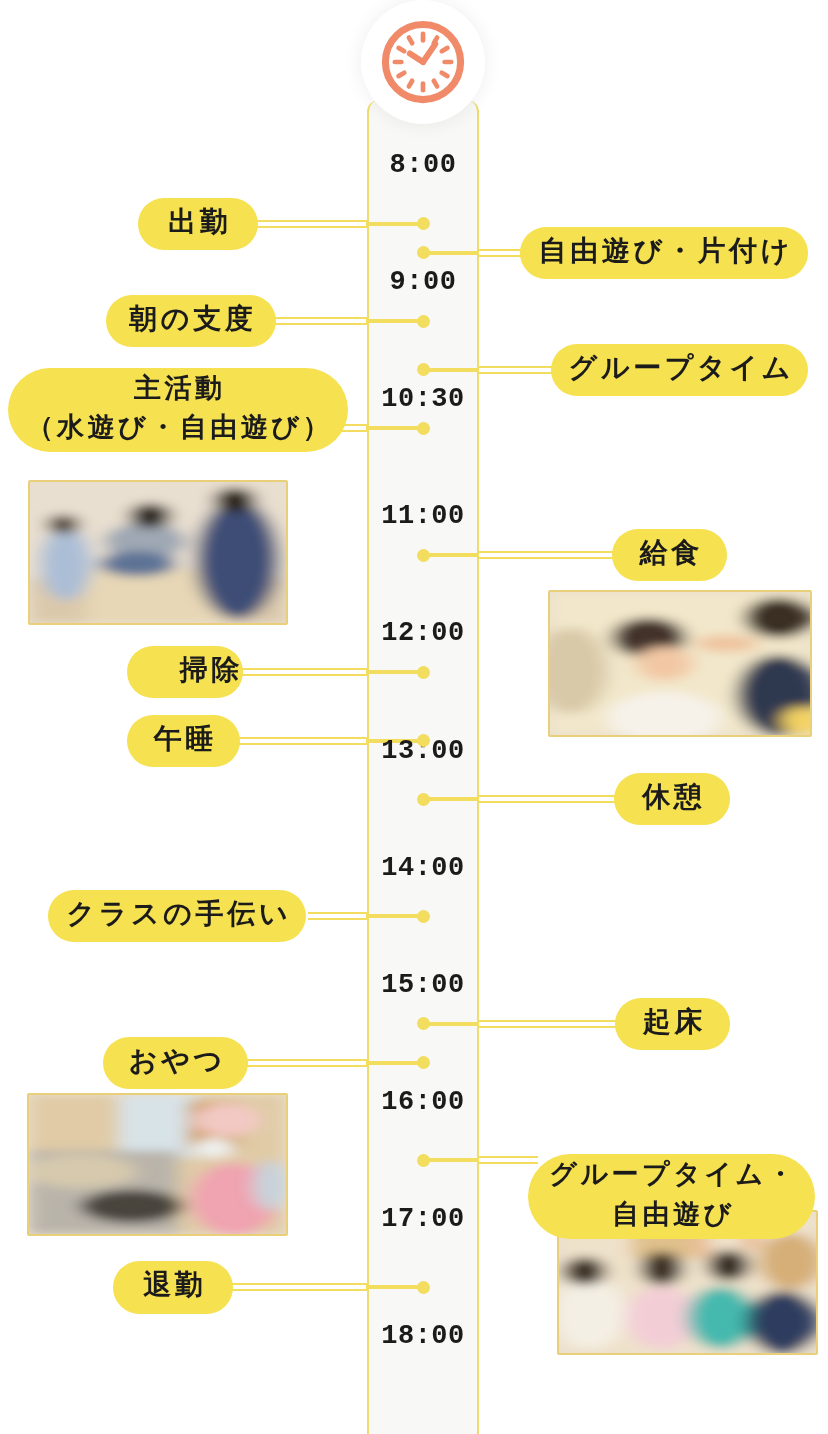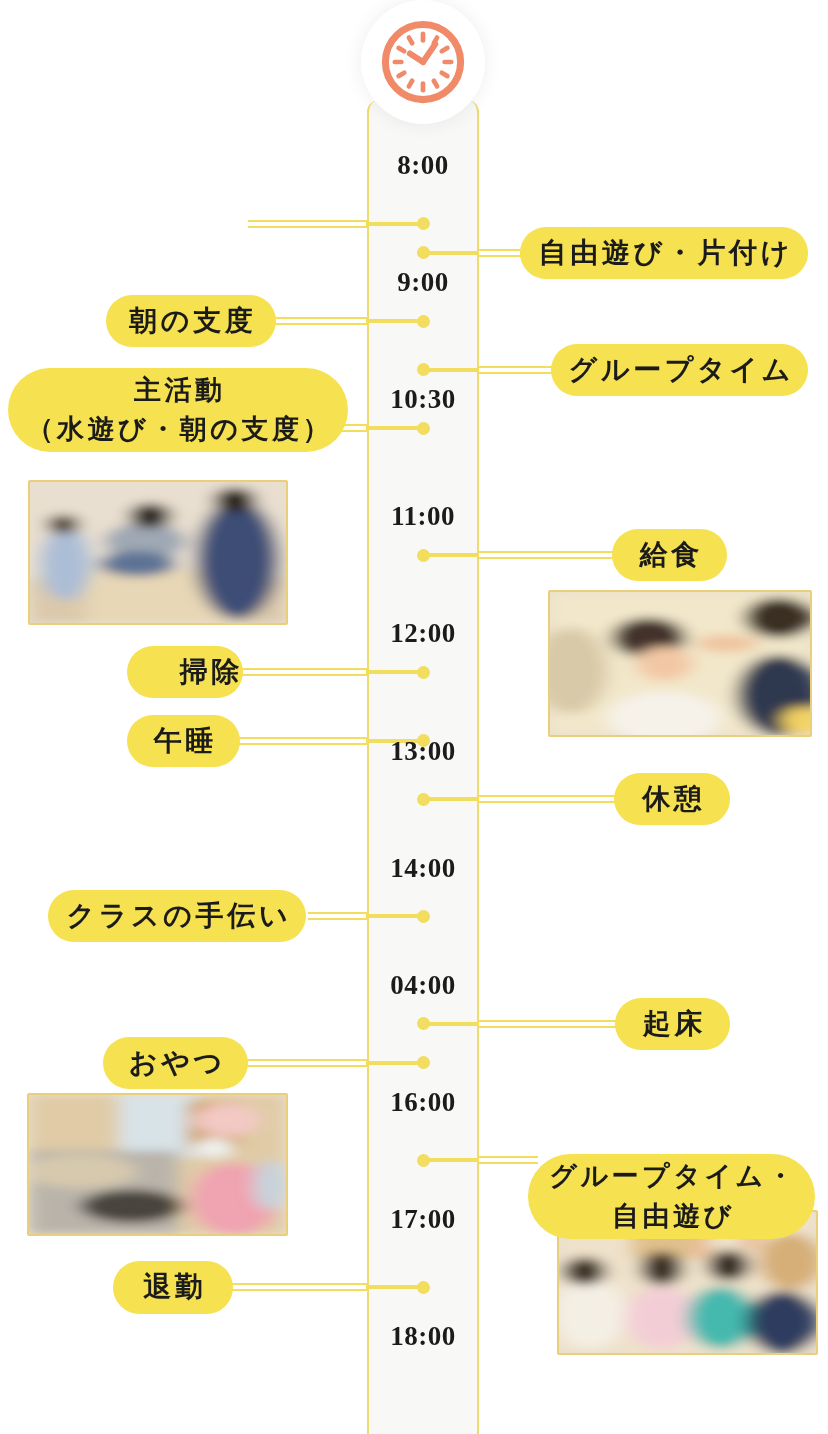--- a/index.html
+++ b/index.html
@@ -1,19 +1,19 @@
 <!DOCTYPE html>
 <html style="--bg: #ffffff; --pill: #f6e150; --line: #f2dd5e; --column-bg: #f8f8f6; --column-edge: #efdc6e; --ink: #1b1b1b; --photo-border: #e9cf79;"><head>
 <meta charset="utf-8">
 <style>
   html,body{margin:0;padding:0;background:#ffffff;}
   .stage{
     position:relative;width:828px;height:1434px;margin:0 auto;
     background:var(--bg,#fff);overflow:hidden;
-    font-family:Liberation Serif, serif;
+    font-family:Liberation Mono, monospace;
   }
   .column{
     position:absolute;box-sizing:border-box;
     background:var(--column-bg);
     border-left:2px solid var(--column-edge);
     border-right:2px solid var(--column-edge);
     border-radius:12px 12px 0 0;
   }
   .clock-badge{
     position:absolute;background:#ffffff;border-radius:50%;
@@ -70,27 +70,30 @@
         <line x1="50" y1="50" x2="63" y2="31" stroke="#f08a68" stroke-width="6.5" stroke-linecap="round"></line>
       </svg>
   </div>
 <div class="hour-label" style="left: 367px; width: 112px; top: 148px; z-index: 3;">8:00</div>
     <div class="hour-label" style="left: 367px; width: 112px; top: 265px; z-index: 3;">9:00</div>
     <div class="hour-label" style="left: 367px; width: 112px; top: 382px; z-index: 3;">10:30</div>
     <div class="hour-label" style="left: 367px; width: 112px; top: 499px; z-index: 3;">11:00</div>
     <div class="hour-label" style="left: 367px; width: 112px; top: 616px; z-index: 3;">12:00</div>
     <div class="hour-label" style="left: 367px; width: 112px; top: 734px; z-index: 3;">13:00</div>
     <div class="hour-label" style="left: 367px; width: 112px; top: 851px; z-index: 3;">14:00</div>
-    <div class="hour-label" style="left: 367px; width: 112px; top: 968px; z-index: 3;">04:00</div>
+    <div class="hour-label" style="left: 367px; width: 112px; top: 968px; z-index: 3;">15:00</div>
     <div class="hour-label" style="left: 367px; width: 112px; top: 1085px; z-index: 3;">16:00</div>
     <div class="hour-label" style="left: 367px; width: 112px; top: 1202px; z-index: 3;">17:00</div>
     <div class="hour-label" style="left: 367px; width: 112px; top: 1319px; z-index: 3;">18:00</div>
     <div class="dot" style="left: 417px; top: 217px; z-index: 4;"></div>
     <div class="conn-inner" style="left: 366px; top: 222px; width: 57px; z-index: 2;"></div>
     <div class="conn-outer" style="left: 248px; top: 220px; width: 120px; z-index: 1;"></div>
+    <div class="pill" style="left: 138px; top: 198px; width: 120px; height: 52px; z-index: 3;">
+      <span>出勤</span>
+    </div>
     <div class="dot" style="left: 417px; top: 246px; z-index: 4;"></div>
     <div class="conn-inner" style="left: 423px; top: 251px; width: 56px; z-index: 2;"></div>
     <div class="conn-outer" style="left: 478px; top: 249px; width: 52px; z-index: 1;"></div>
     <div class="pill" style="left: 520px; top: 227px; width: 288px; height: 52px; z-index: 3;">
       <span>自由遊び・片付け</span>
     </div>
     <div class="dot" style="left: 417px; top: 315px; z-index: 4;"></div>
     <div class="conn-inner" style="left: 366px; top: 319px; width: 57px; z-index: 2;"></div>
     <div class="conn-outer" style="left: 266px; top: 317px; width: 102px; z-index: 1;"></div>
     <div class="pill" style="left: 106px; top: 295px; width: 170px; height: 52px; z-index: 3;">
@@ -100,21 +103,21 @@
     <div class="conn-inner" style="left: 423px; top: 368px; width: 56px; z-index: 2;"></div>
     <div class="conn-outer" style="left: 478px; top: 366px; width: 83px; z-index: 1;"></div>
     <div class="pill" style="left: 551px; top: 344px; width: 257px; height: 52px; z-index: 3;">
       <span>グループタイム</span>
     </div>
     <div class="dot" style="left: 417px; top: 422px; z-index: 4;"></div>
     <div class="conn-inner" style="left: 366px; top: 426px; width: 57px; z-index: 2;"></div>
     <div class="conn-outer" style="left: 338px; top: 424px; width: 30px; z-index: 1;"></div>
     <div class="pill two-line" style="left: 8px; top: 368px; width: 340px; height: 84px; z-index: 3;">
       <span>主活動</span>
-      <span>（水遊び・朝の支度）</span>
+      <span>（水遊び・自由遊び）</span>
     </div>
     <div class="dot" style="left: 417px; top: 549px; z-index: 4;"></div>
     <div class="conn-inner" style="left: 423px; top: 553px; width: 56px; z-index: 2;"></div>
     <div class="conn-outer" style="left: 478px; top: 551px; width: 144px; z-index: 1;"></div>
     <div class="pill" style="left: 612px; top: 529px; width: 115px; height: 52px; z-index: 3;">
       <span>給食</span>
     </div>
     <div class="dot" style="left: 417px; top: 666px; z-index: 4;"></div>
     <div class="conn-inner" style="left: 366px; top: 670px; width: 57px; z-index: 2;"></div>
     <div class="conn-outer" style="left: 233px; top: 668px; width: 135px; z-index: 1;"></div>

